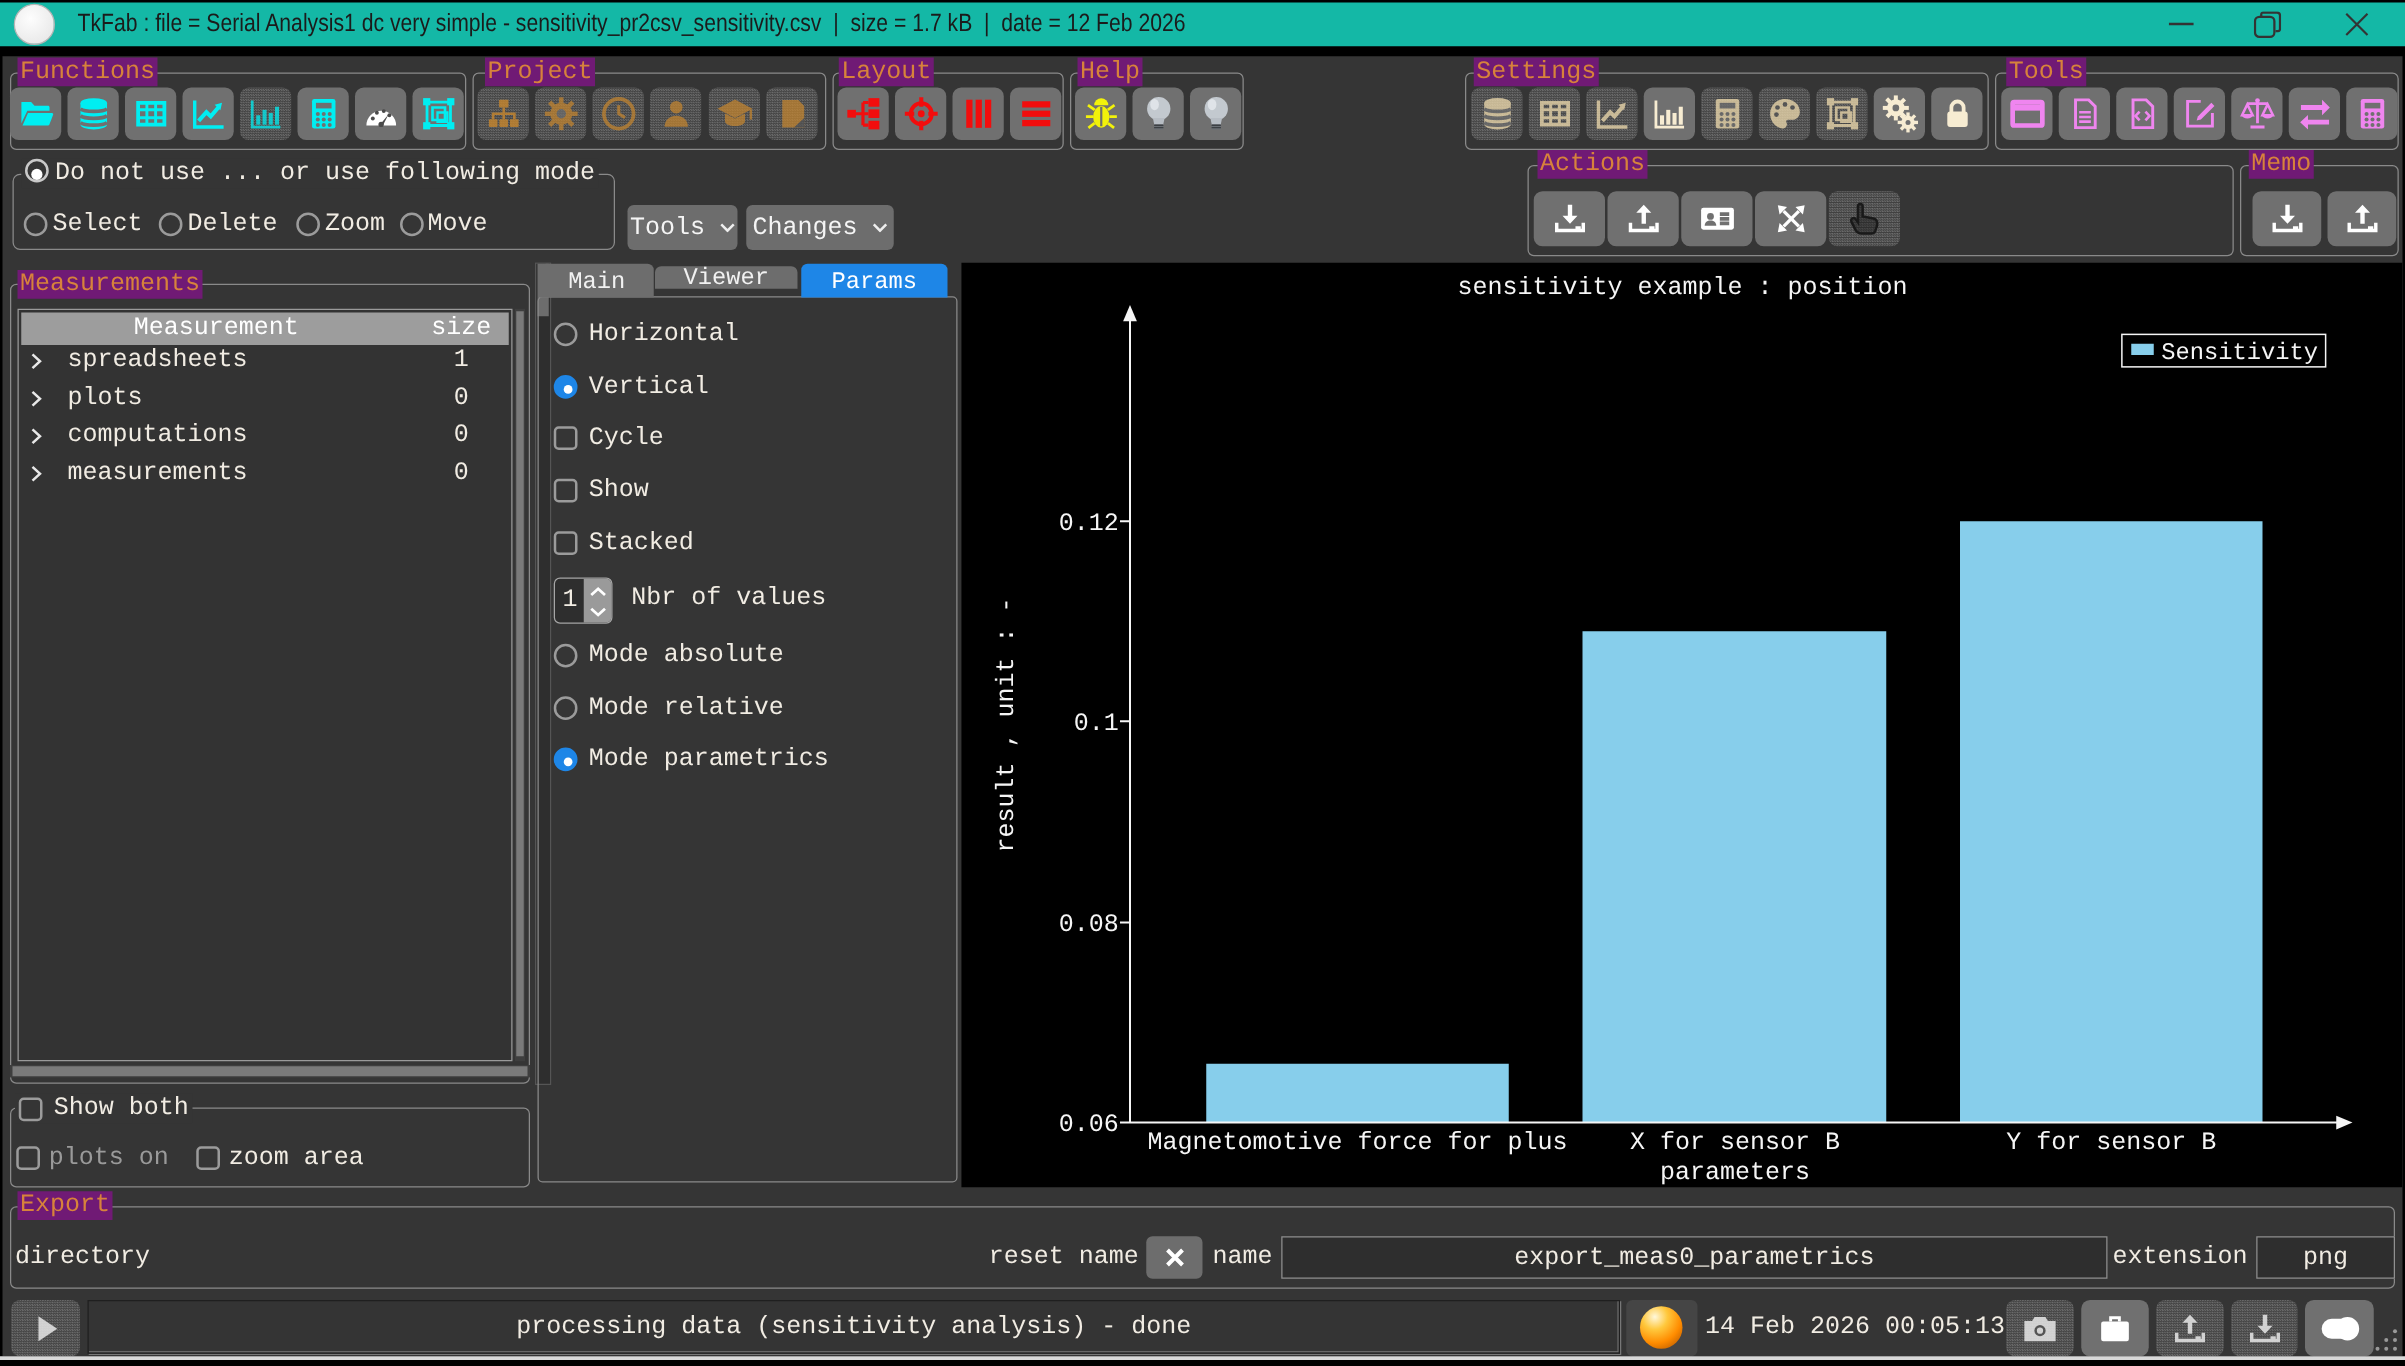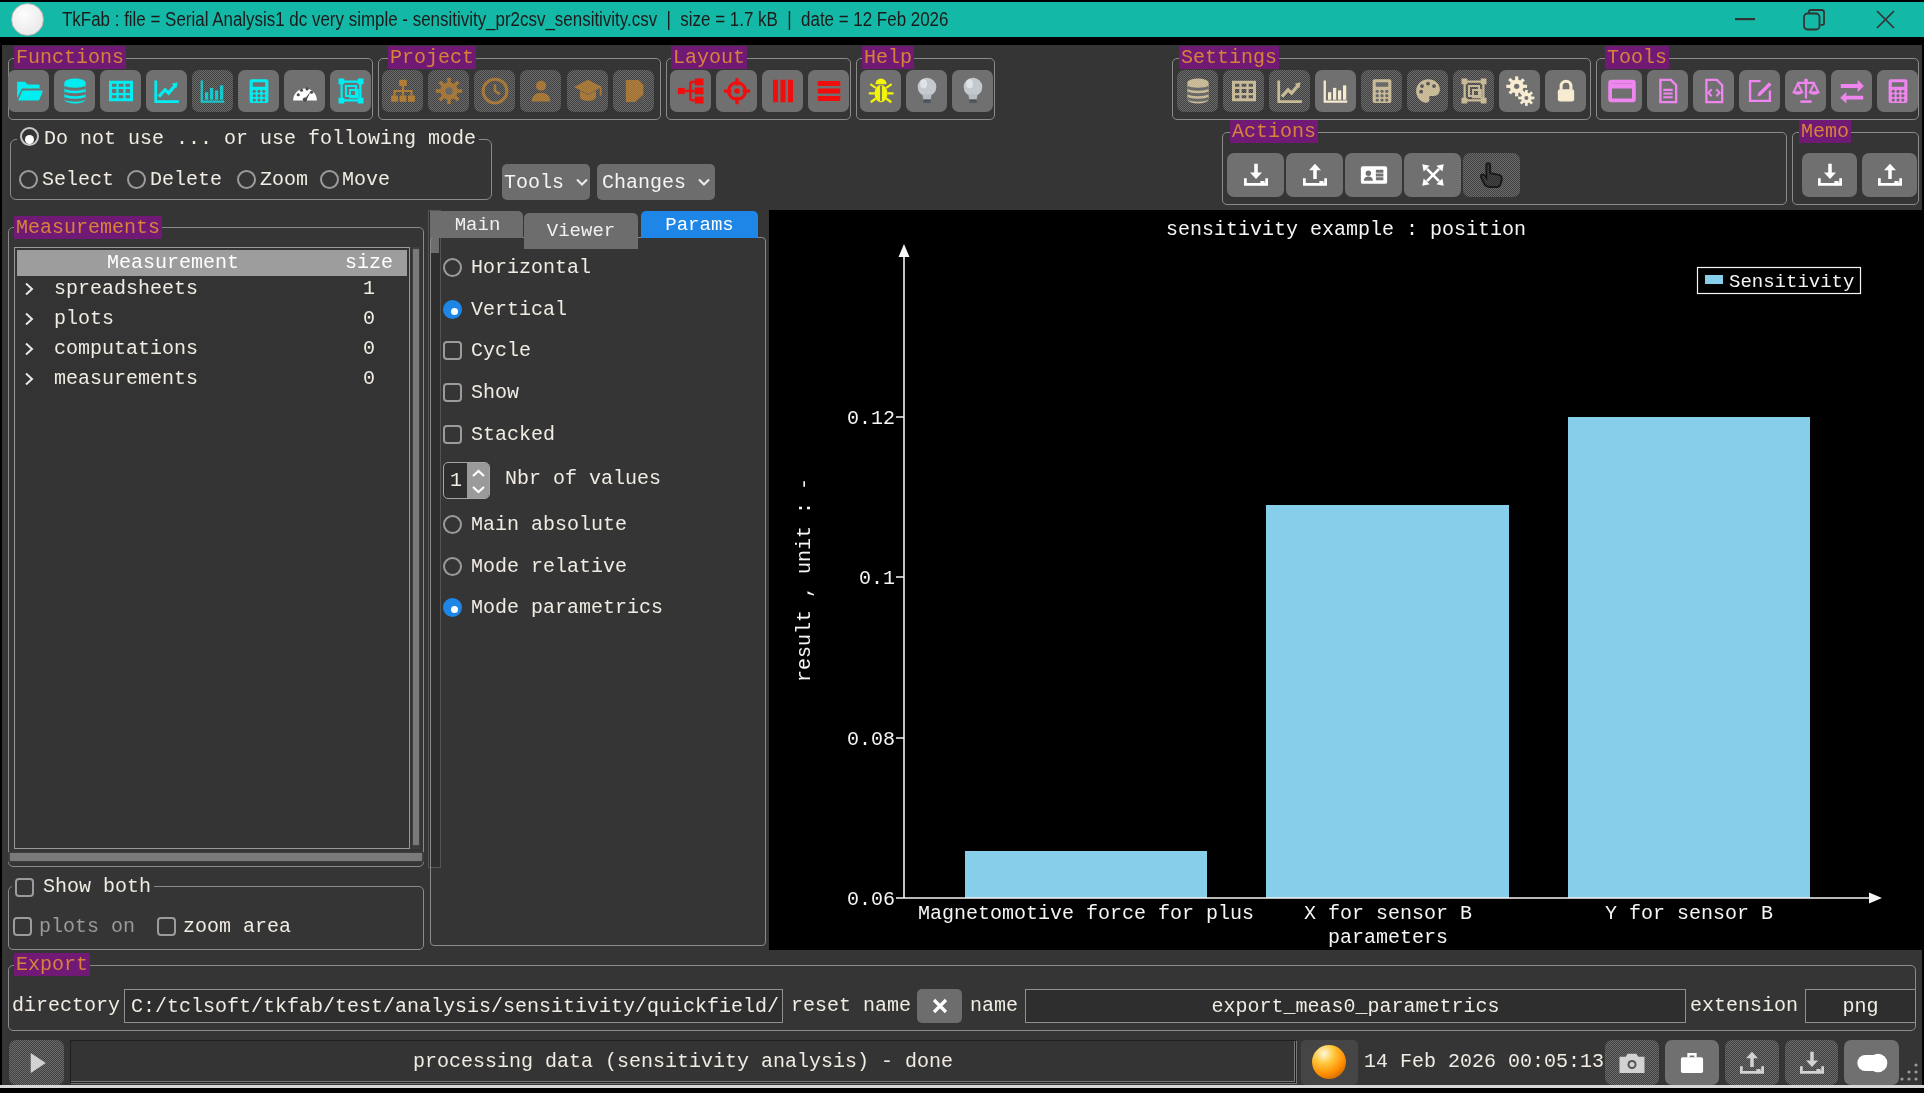--- a/index.html
+++ b/index.html
@@ -587,21 +587,21 @@
 <div class="ab" style="left:10px;top:830px;background:#353535;padding:0 3px;height:24px;display:flex;align-items:center">
  <span class="cb" style="position:static;display:inline-block"></span>
       <span class="t" style="position:static;margin-left:9px">Show both</span>
 </div>
 <div class="cb" style="left:11px;top:872px"></div>
     <div class="t" style="left:37px;top:870px;color:#9a9a9a">plots on</div>
 <div class="cb" style="left:155px;top:872px"></div>
     <div class="t" style="left:181px;top:870px">zoom area</div>
 <div class="ab" style="left:428px;top:192px;width:336px;height:709px;border:1px solid #8a8a8a;border-radius:4px"></div>
 <div class="ab" style="left:430px;top:166px;width:91px;height:27px;background:#6d6d6d;border-radius:5px 5px 0 0;display:flex;align-items:center;justify-content:center;color:#f1f1f1;font-size:19px">Main</div>
-<div class="ab" style="left:522px;top:168px;width:114px;height:36px;background:#6d6d6d;border-radius:5px 5px 0 0;display:flex;align-items:center;justify-content:center;color:#f1f1f1;font-size:19px">Viewer</div>
+<div class="ab" style="left:522px;top:168px;width:114px;height:18px;background:#6d6d6d;border-radius:5px 5px 0 0;display:flex;align-items:center;justify-content:center;color:#f1f1f1;font-size:19px">Viewer</div>
 <div class="ab" style="left:639px;top:166px;width:117px;height:27px;background:#1e86e7;border-radius:5px 5px 0 0;display:flex;align-items:center;justify-content:center;color:#fff;font-size:19px">Params</div>
 <div class="rb" style="left:441px;top:213px"></div>
     <div class="t" style="left:469px;top:211px">Horizontal</div>
 <div class="rb on" style="left:441px;top:255px"></div>
     <div class="t" style="left:469px;top:253px">Vertical</div>
 <div class="cb" style="left:441px;top:296px"></div>
     <div class="t" style="left:469px;top:294px">Cycle</div>
 <div class="cb" style="left:441px;top:338px"></div>
     <div class="t" style="left:469px;top:336px">Show</div>
 <div class="cb" style="left:441px;top:380px"></div>
@@ -611,21 +611,21 @@
  <div class="t" style="left:6px;top:6px">1</div>
  <svg class="ab" style="left:26px;top:5px" width="17" height="11" viewBox="0 0 17 11">
         <path d="M3 8l5.5-5L14 8" stroke="#fff" stroke-width="2.2" fill="none"></path>
       </svg>
  <svg class="ab" style="left:26px;top:21px" width="17" height="11" viewBox="0 0 17 11">
         <path d="M3 3l5.5 5L14 3" stroke="#fff" stroke-width="2.2" fill="none"></path>
       </svg>
 </div>
 <div class="t" style="left:503px;top:422px">Nbr of values</div>
 <div class="rb" style="left:441px;top:470px"></div>
-    <div class="t" style="left:469px;top:468px">Main absolute</div>
+    <div class="t" style="left:469px;top:468px">Mode absolute</div>
 <div class="rb" style="left:441px;top:512px"></div>
     <div class="t" style="left:469px;top:510px">Mode relative</div>
 <div class="rb on" style="left:441px;top:553px"></div>
     <div class="t" style="left:469px;top:551px">Mode parametrics</div>
 <svg class="ab" style="left:767px;top:165px" width="1153" height="740" viewBox="0 0 1153 740">
 <rect width="1153" height="740" fill="#000"></rect>
 <g fill="#87ceeb">
 <rect x="196" y="641" width="242" height="47"></rect>
 <rect x="497" y="295" width="243" height="393"></rect>
 <rect x="799" y="207" width="242" height="481"></rect>
@@ -651,21 +651,20 @@
 <text x="920" y="709" text-anchor="middle">Y for sensor B</text>
 <text x="619" y="733" text-anchor="middle">parameters</text>
 </g>
 <rect x="928.5" y="57.5" width="163" height="26" fill="#000" stroke="#f5f5f5" stroke-width="1.2"></rect>
 <rect x="936" y="65" width="18" height="9" fill="#87ceeb"></rect>
 <text x="960" y="77" fill="#f5f5f5" font-family="'Liberation Mono',monospace" font-size="19">Sensitivity</text>
 </svg>
 <div class="lf" style="left:6px;top:920px;width:1908px;height:66px"></div>
 <div class="lab" style="left:12px;top:908px">Export</div>
 <div class="t" style="left:10px;top:949px">directory</div>
-<div class="ent" style="left:122px;top:944px;width:659px;height:34px;padding-left:6px">C:/tclsoft/tkfab/test/analysis/sensitivity/quickfield/</div>
 <div class="t" style="left:789px;top:949px">reset name</div>
 <div class="ab" style="left:915px;top:944px;width:45px;height:34px;background:#6d6d6d;border-radius:5px;display:flex;align-items:center;justify-content:center">
       <svg width="16" height="16" viewBox="0 0 16 16">
         <path d="M2 2l12 12M14 2L2 14" stroke="#fff" stroke-width="3.2"></path>
       </svg>
     </div>
 <div class="t" style="left:968px;top:949px">name</div>
 <div class="ent" style="left:1023px;top:944px;width:661px;height:34px;justify-content:center">export_meas0_parametrics</div>
 <div class="t" style="left:1688px;top:949px">extension</div>
 <div class="ent" style="left:1803px;top:944px;width:111px;height:34px;justify-content:center">png</div>

